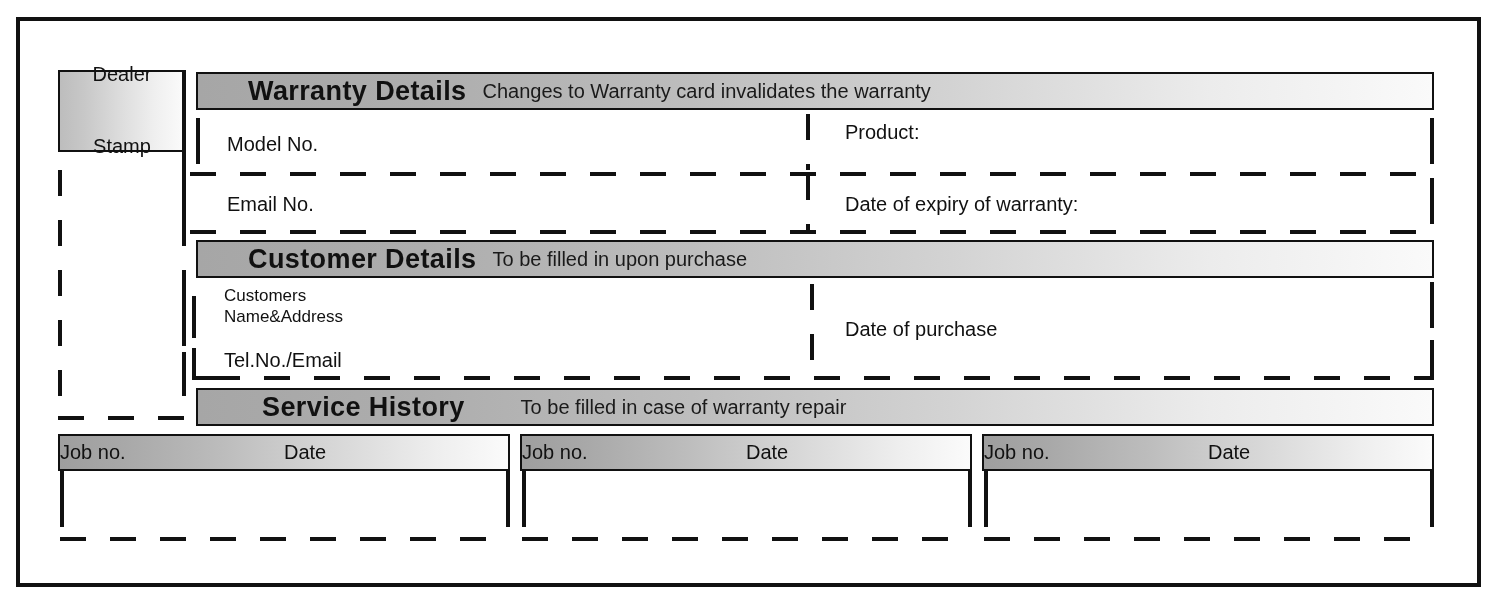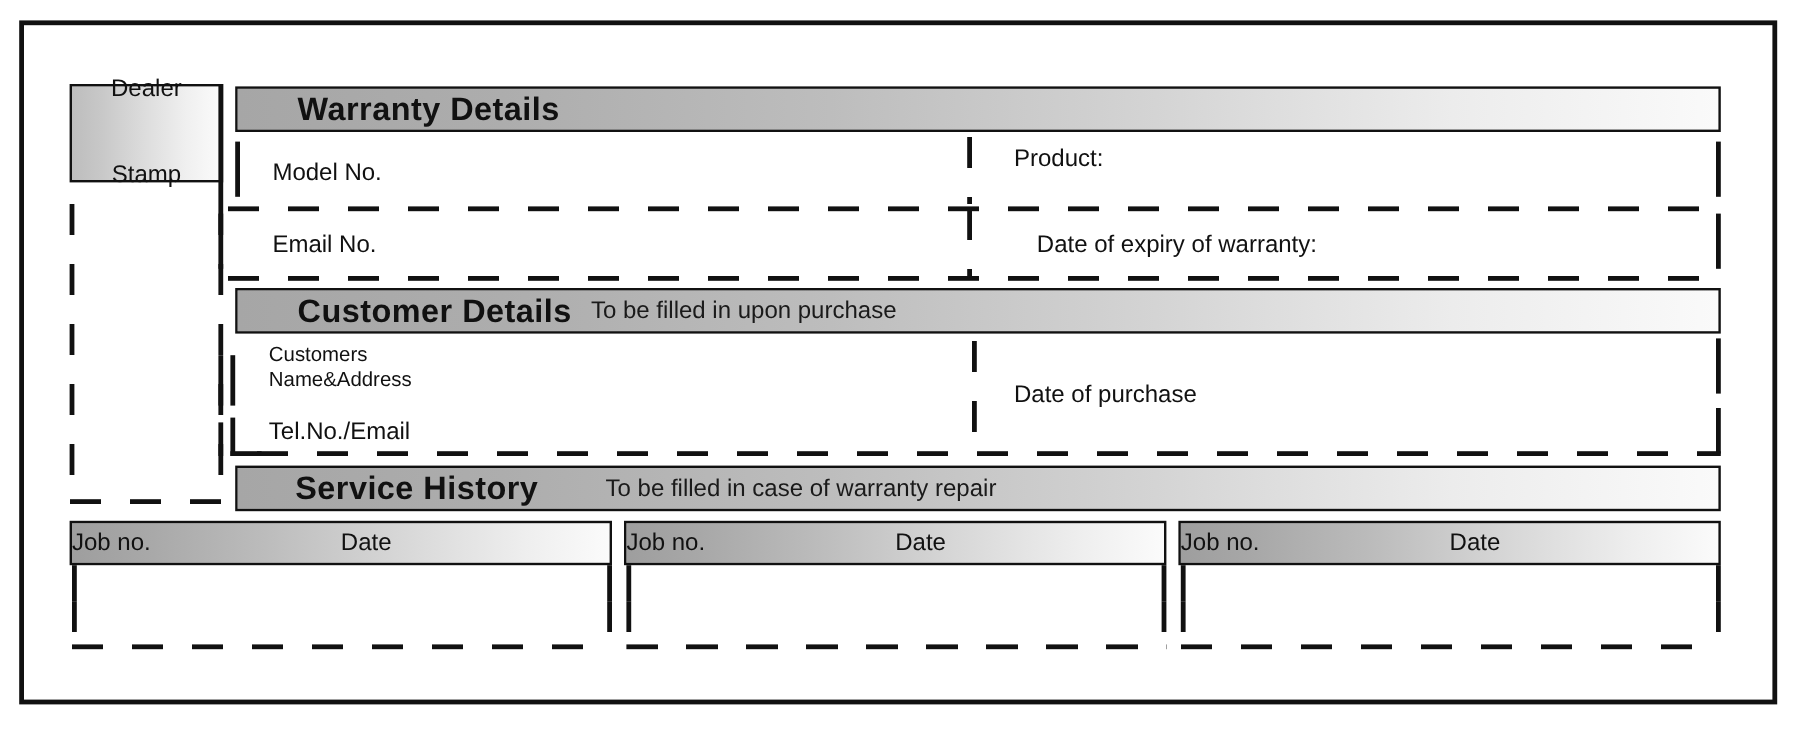--- a/index.html
+++ b/index.html
@@ -154,35 +154,36 @@
   </div>
 
   <div class="solid-v" style="left:182px; top:70px; height:100px;"></div>
 
   <div class="dash-v" style="left:58px; top:170px; height:250px;"></div>
   <div class="dash-v" style="left:182px; top:170px; height:250px;"></div>
   <div class="dash-h" style="left:58px; top:416px; width:128px;"></div>
 
   <div class="section-bar" style="left:196px; top:72px; width:1238px; height:38px; padding-left:14px;">
     <span class="section-title" style="font-size:27px;">Warranty Details</span>
+    <span class="section-sub" style="font-size:20px; margin-left:16px;">Changes to Warranty card invalidates the warranty</span>
   </div>
 
   <div class="solid-v" style="left:196px; top:118px; height:46px;"></div>
   <div class="solid-v" style="left:1430px; top:118px; height:46px;"></div>
   <div class="dash-v" style="left:806px; top:114px; height:56px;"></div>
   <span class="field-label" style="left:227px; top:132px;">Model No.</span>
   <span class="field-label" style="left:845px; top:120px;">Product:</span>
 
   <div class="dash-h" style="left:190px; top:172px; width:1244px;"></div>
 
   <div class="solid-v" style="left:182px; top:178px; height:46px;"></div>
   <div class="solid-v" style="left:1430px; top:178px; height:46px;"></div>
   <div class="dash-v" style="left:806px; top:174px; height:56px;"></div>
   <span class="field-label" style="left:227px; top:192px;">Email No.</span>
-  <span class="field-label" style="left:864px; top:192px;text-align:center;">Date of expiry of warranty:</span>
+  <span class="field-label" style="left:845px; top:192px;text-align:center;">Date of expiry of warranty:</span>
 
   <div class="dash-h" style="left:190px; top:230px; width:1244px;"></div>
 
   <div class="section-bar" style="left:196px; top:240px; width:1238px; height:38px; padding-left:14px;">
     <span class="section-title" style="font-size:27px;">Customer Details</span>
     <span class="section-sub" style="font-size:20px; margin-left:16px;">To be filled in upon purchase</span>
   </div>
 
   <div class="solid-v" style="left:182px; top:296px; height:42px;"></div>
   <div class="solid-v" style="left:192px; top:296px; height:42px;"></div>
@@ -193,21 +194,21 @@
   <span class="field-label" style="left:845px; top:317px;">Date of purchase</span>
 
   <div class="solid-v" style="left:182px; top:352px; height:28px;"></div>
   <div class="solid-v" style="left:192px; top:348px; height:32px;"></div>
   <div class="solid-h" style="left:192px; top:376px; width:26px;"></div>
   <div class="solid-v" style="left:1430px; top:340px; height:38px;"></div>
   <span class="field-label" style="left:224px; top:348px;">Tel.No./Email</span>
 
   <div class="dash-h" style="left:214px; top:376px; width:1220px;"></div>
 
-  <div class="section-bar" style="left:196px; top:388px; width:1238px; height:38px; padding-left:12px;">
+  <div class="section-bar" style="left:196px; top:388px; width:1238px; height:38px; padding-left:28px;">
     <span class="section-title" style="font-size:27px;">Service History</span>
     <span class="section-sub" style="font-size:20px; margin-left:56px;">To be filled in case of warranty repair</span>
   </div>
 
   <div class="col-bar" style="left:58px; top:434px; width:452px; height:37px;">
     <span>Job no.</span>
     <span>Date</span>
   </div>
   <div class="solid-v" style="left:60px; top:471px; height:30px;"></div>
   <div class="solid-v" style="left:506px; top:471px; height:30px;"></div>

